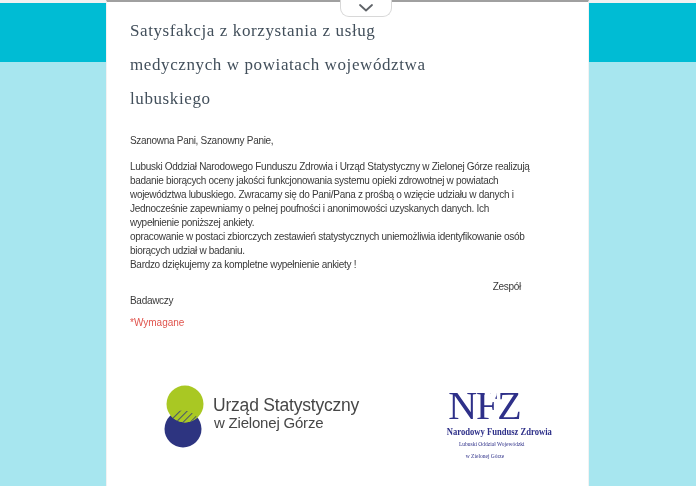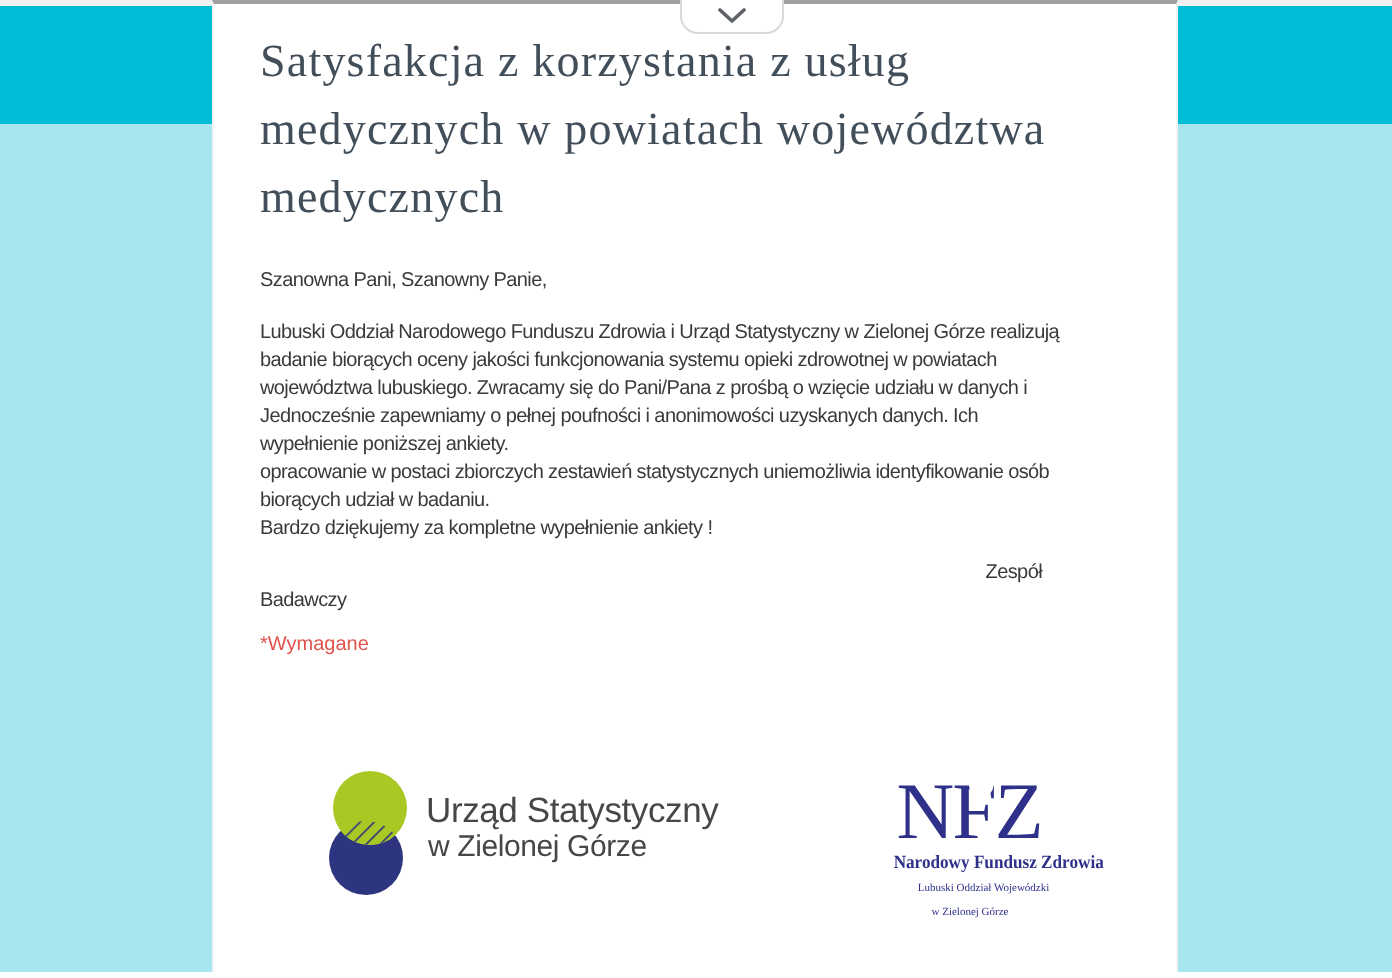--- a/index.html
+++ b/index.html
@@ -28,21 +28,21 @@
         border-top:2px solid #a0a0a0;box-sizing:border-box;z-index:1;
         border-left:1px solid rgba(0,0,0,0.05);border-right:1px solid rgba(0,0,0,0.05);}
 
   
   .collapse-btn{position:absolute;left:340px;top:0;width:52px;height:17px;background:#fff;
         border:1px solid #d8d8d8;border-top:none;border-radius:0 0 9px 9px;z-index:5;
         display:flex;align-items:center;justify-content:center;cursor:pointer;box-sizing:border-box;}
 
   .form-title{position:absolute;left:23px;top:12px;width:450px;
         font-family:"Liberation Serif","DejaVu Serif",serif;
-        font-size:23px;line-height:34px;letter-spacing:0.6px;color:var(--title-color,#424f5b);}
+        font-size:17px;line-height:34px;letter-spacing:0.6px;color:var(--title-color,#424f5b);}
 
   .body-text{position:absolute;left:23px;right:26px;font-size:10px;line-height:14px;
         letter-spacing:-0.3px;color:var(--body-color,#3a3a3a);white-space:nowrap;}
   .greeting{top:132px;}
   .para{top:158px;}
   .bline{height:14px;}
   .sign-right{margin-top:8px;text-align:right;padding-right:41px;}
   .required{top:314px;color:var(--required-red,#e0544d);letter-spacing:0;}
 
   
@@ -73,21 +73,21 @@
 
   <div class="bg-light"></div>
   <div class="bg-dark"></div>
   <div class="top-strip"></div>
 
   <div class="card">
 
     <div class="form-title" id="form-title">
         <div>Satysfakcja z korzystania z usług</div>
         <div>medycznych w powiatach województwa</div>
-        <div>medycznych</div>
+        <div>lubuskiego</div>
       </div>
 
     <div class="body-text greeting">Szanowna Pani, Szanowny Panie,</div>
 
     <div class="body-text para" id="intro-paragraph">
         <div class="bline">Lubuski Oddział Narodowego Funduszu Zdrowia i Urząd Statystyczny w Zielonej Górze realizują</div>
         <div class="bline">badanie biorących oceny jakości funkcjonowania systemu opieki zdrowotnej w powiatach</div>
         <div class="bline">województwa lubuskiego. Zwracamy się do Pani/Pana z prośbą o wzięcie udziału w danych i</div>
         <div class="bline">Jednocześnie zapewniamy o pełnej poufności i anonimowości uzyskanych danych. Ich</div>
         <div class="bline">wypełnienie poniższej ankiety.</div>

